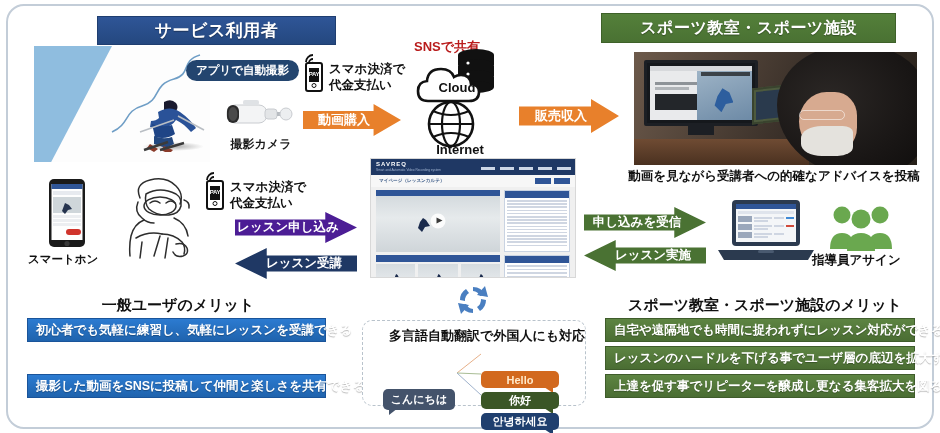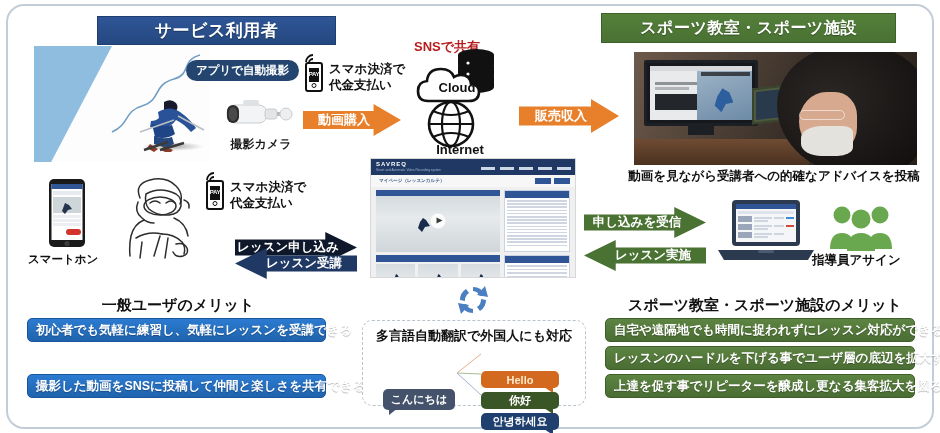--- a/index.html
+++ b/index.html
@@ -162,22 +162,22 @@
     clip-path: polygon(0 22%, 72% 22%, 72% 0, 100% 50%, 72% 100%, 72% 78%, 0 78%);
     font-size: 13px;
   }
   #arr-revenue {
     left: 519px; top: 99px; width: 100px; height: 34px;
     background: #e8802b;
     clip-path: polygon(0 22%, 72% 22%, 72% 0, 100% 50%, 72% 100%, 72% 78%, 0 78%);
     font-size: 13px;
   }
   #arr-apply {
-    left: 235px; top: 232px; width: 122px; height: 31px;
-    background: #0f172a;
+    left: 235px; top: 212px; width: 122px; height: 31px;
+    background: #4c1d95;
     clip-path: polygon(0 24%, 74% 24%, 74% 0, 100% 50%, 74% 100%, 74% 76%, 0 76%);
     font-size: 12.5px;
   }
   #arr-take {
     left: 235px; top: 248px; width: 122px; height: 31px;
     background: #1f3864;
     clip-path: polygon(26% 0, 26% 24%, 100% 24%, 100% 76%, 26% 76%, 26% 100%, 0 50%);
     font-size: 12.5px;
   }
   #arr-receive {
@@ -338,21 +338,21 @@
     text-align: center;
   }
   #merit-title-left { left: 18px; top: 296px; width: 320px; }
   #merit-title-right { left: 600px; top: 296px; width: 330px; }
 
   .pillbox {
     position: absolute;
     display: flex; align-items: center;
     padding: 3px 8px;
     color: #fff; font-weight: bold; font-size: 12.5px;
-    border-radius: 5px;
+    border-radius: 0;
     white-space: nowrap;
     text-shadow: 0 1px 1px rgba(0,0,0,.28);
   }
   .pill-blue {
     background: linear-gradient(#2c7bd1, #1f63ad);
     border: 1px solid #1a549a;
   }
   .pill-green {
     background: linear-gradient(#5d8442, #4a6d33);
     border: 1px solid #3f5c2b;
@@ -366,21 +366,21 @@
 
   
   #sync-icon { position: absolute; left: 452px; top: 283px; width: 42px; height: 34px; }
   #trans-panel {
     position: absolute; left: 362px; top: 320px; width: 224px; height: 86px;
     border: 1.5px dashed #b9c3cc; border-radius: 10px;
     background: #fff;
   }
   #trans-title {
     position: absolute; left: 0; right: 0; top: 6px;
-    text-align: center; font-size: 13px; font-weight: bold; color: #111;
+    text-align: right; font-size: 13px; font-weight: bold; color: #111;
   }
   .bubble {
     position: absolute;
     display: flex; align-items: center; justify-content: center;
     color: #fff; font-weight: bold; font-size: 11px;
     border-radius: 5px;
     white-space: nowrap;
     margin-top: 26px;
   }
   .bubble:after {

